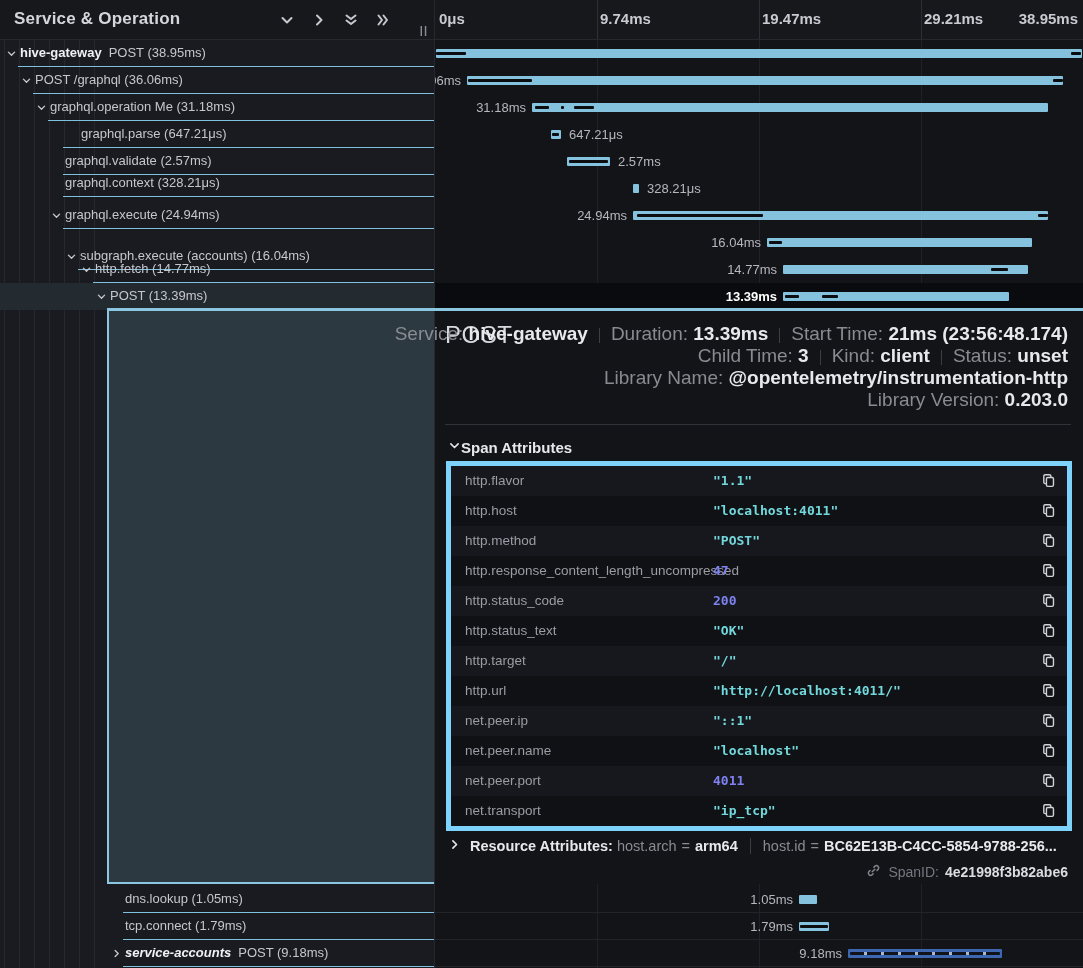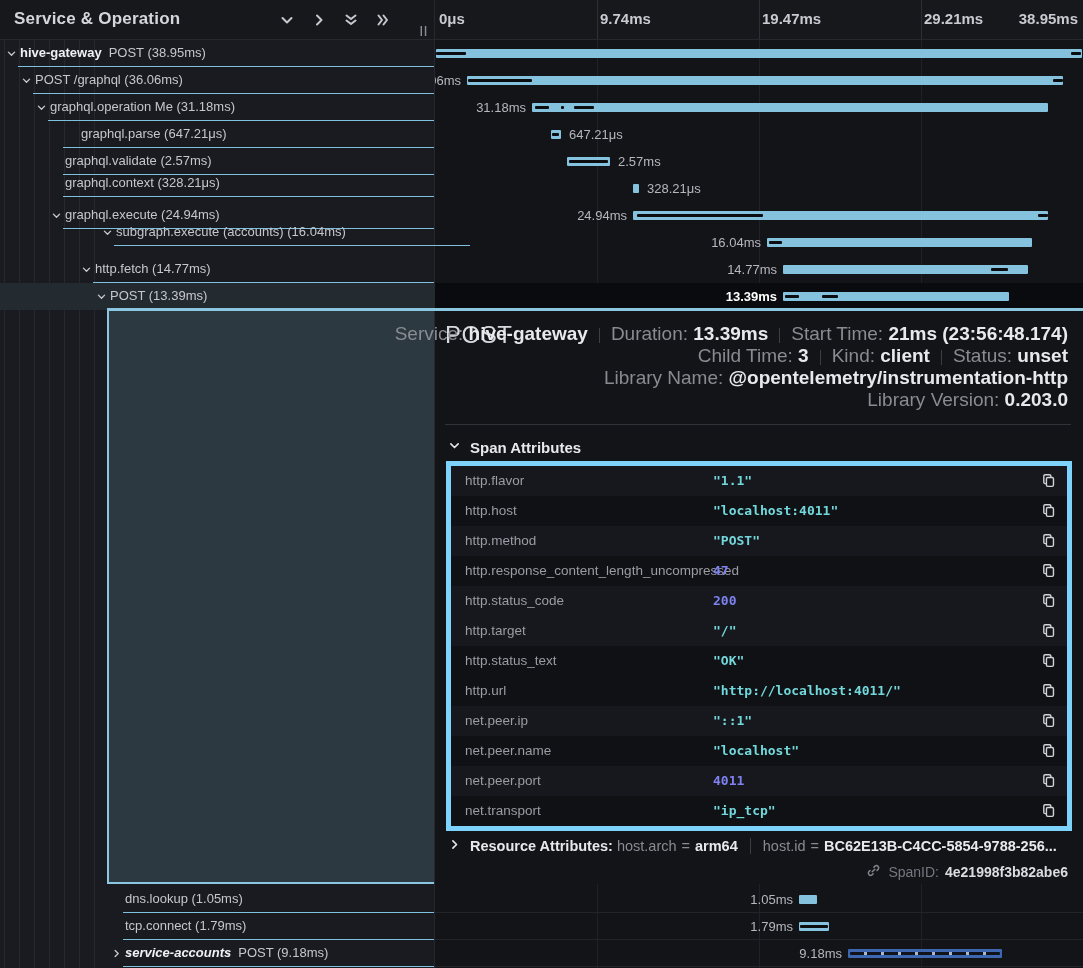--- a/index.html
+++ b/index.html
@@ -60,21 +60,21 @@
 
   
   .detail { position:absolute; left:435px; top:311px; width:648px; height:573px; background:#121418; z-index:4; }
   .detail-title { position:absolute; left:10px; top:10px; font-size:24px; font-weight:500; color:#d8d9de; letter-spacing:.5px; }
   .meta { position:absolute; right:15px; top:12px; text-align:right; }
   .meta-line { height:22px; line-height:22px; font-size:19px; white-space:nowrap; }
   .meta-label { color:#8a8b92; }
   .meta-value { color:#e8e9ed; font-weight:700; }
   .meta-sep { display:inline-block; width:1px; height:15px; background:#3c3e44; margin:0 11px; vertical-align:-3px; }
   .detail-hr { position:absolute; left:10px; top:113px; width:626px; height:1px; background:#30333a; }
-  .sect-hdr { position:absolute; left:13px; top:127px; display:flex; align-items:center; gap:9px; cursor:pointer; }
+  .sect-hdr { position:absolute; left:13px; top:127px; display:flex; align-items:center; cursor:pointer; }
   .sect-hdr svg { stroke:#e4e5e9; }
   .sect-hdr .t { font-size:15px; font-weight:700; color:#e7e8ec; }
   .attr-table { position:absolute; left:11px; top:150px; width:626px; border:5px solid #7dd3fc; }
   .attr-row { position:relative; height:30px; }
   .attr-row.odd { background:#16181d; }
   .attr-row.even { background:#0f1114; }
   .attr-key { position:absolute; left:14px; top:7px; font-size:13.5px; color:#9b9ca4; }
   .attr-val { position:absolute; left:262px; top:7px; font-size:13px; font-family:"DejaVu Sans Mono", monospace; font-weight:700; }
   .attr-val.string { color:#73d8dc; }
   .attr-val.number { color:#7e82f0; }
@@ -187,21 +187,21 @@
       </div>
       <div class="tree-row" style="top: 162px;">
         <span class="tree-expander" style="left: 50px;">
           <svg width="11" height="11" viewBox="0 0 16 16" fill="none" stroke-linecap="round" stroke-linejoin="round" stroke-width="2">
             <path d="M3.5 6l4.5 4.5L12.5 6"></path>
           </svg>
         </span>
         <span class="tree-label" style="left: 65px;">graphql.execute (24.94ms)</span>
         <div class="tree-underline" style="left: 63px;"></div>
       </div>
-      <div class="tree-row" style="top: 179px; margin-left: 36px;">
+      <div class="tree-row" style="top: 203px;">
         <span class="tree-expander" style="left: 65px;">
           <svg width="11" height="11" viewBox="0 0 16 16" fill="none" stroke-linecap="round" stroke-linejoin="round" stroke-width="2">
             <path d="M3.5 6l4.5 4.5L12.5 6"></path>
           </svg>
         </span>
         <span class="tree-label" style="left: 80px;">subgraph.execute (accounts) (16.04ms)</span>
         <div class="tree-underline" style="left: 78px;"></div>
       </div>
       <div class="tree-row" style="top: 216px;">
         <span class="tree-expander" style="left: 80px;">
@@ -378,31 +378,31 @@
             </svg></span>
         </div>
         <div class="attr-row odd">
           <span class="attr-key">http.status_code</span>
           <span class="attr-val number">200</span>
           <span class="copy-btn"><svg width="15" height="15" viewBox="0 0 16 16" fill="none" stroke-linecap="round" stroke-linejoin="round" stroke-width="1.5">
               <rect x="3" y="1.8" width="7.5" height="9.5" rx="1.5"></rect>
               <rect x="5.8" y="4.8" width="7.5" height="9.5" rx="1.5" fill="#121418"></rect>
             </svg></span>
         </div>
+        <div class="attr-row even">
+          <span class="attr-key">http.status_text</span>
+          <span class="attr-val string">"OK"</span>
+          <span class="copy-btn"><svg width="15" height="15" viewBox="0 0 16 16" fill="none" stroke-linecap="round" stroke-linejoin="round" stroke-width="1.5">
+              <rect x="3" y="1.8" width="7.5" height="9.5" rx="1.5"></rect>
+              <rect x="5.8" y="4.8" width="7.5" height="9.5" rx="1.5" fill="#121418"></rect>
+            </svg></span>
+        </div>
         <div class="attr-row odd">
           <span class="attr-key">http.target</span>
           <span class="attr-val string">"/"</span>
-          <span class="copy-btn"><svg width="15" height="15" viewBox="0 0 16 16" fill="none" stroke-linecap="round" stroke-linejoin="round" stroke-width="1.5">
-              <rect x="3" y="1.8" width="7.5" height="9.5" rx="1.5"></rect>
-              <rect x="5.8" y="4.8" width="7.5" height="9.5" rx="1.5" fill="#121418"></rect>
-            </svg></span>
-        </div>
-        <div class="attr-row even">
-          <span class="attr-key">http.status_text</span>
-          <span class="attr-val string">"OK"</span>
           <span class="copy-btn"><svg width="15" height="15" viewBox="0 0 16 16" fill="none" stroke-linecap="round" stroke-linejoin="round" stroke-width="1.5">
               <rect x="3" y="1.8" width="7.5" height="9.5" rx="1.5"></rect>
               <rect x="5.8" y="4.8" width="7.5" height="9.5" rx="1.5" fill="#121418"></rect>
             </svg></span>
         </div>
         <div class="attr-row even">
           <span class="attr-key">http.url</span>
           <span class="attr-val string">"http://localhost:4011/"</span>
           <span class="copy-btn"><svg width="15" height="15" viewBox="0 0 16 16" fill="none" stroke-linecap="round" stroke-linejoin="round" stroke-width="1.5">
               <rect x="3" y="1.8" width="7.5" height="9.5" rx="1.5"></rect>

